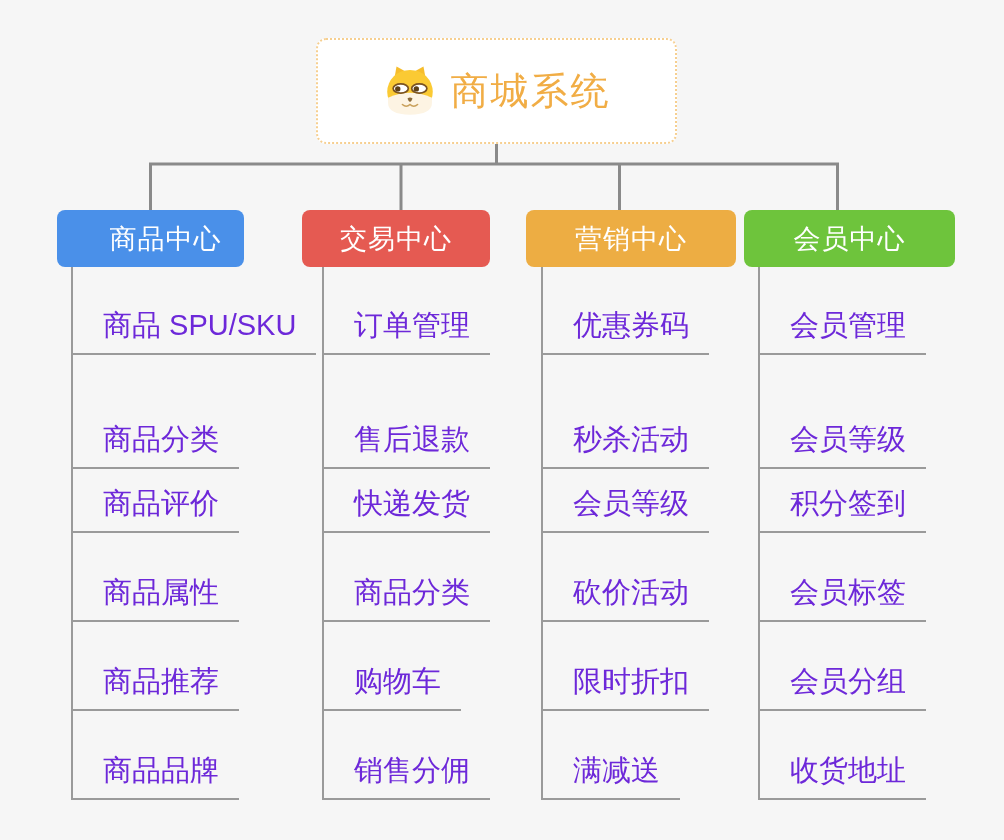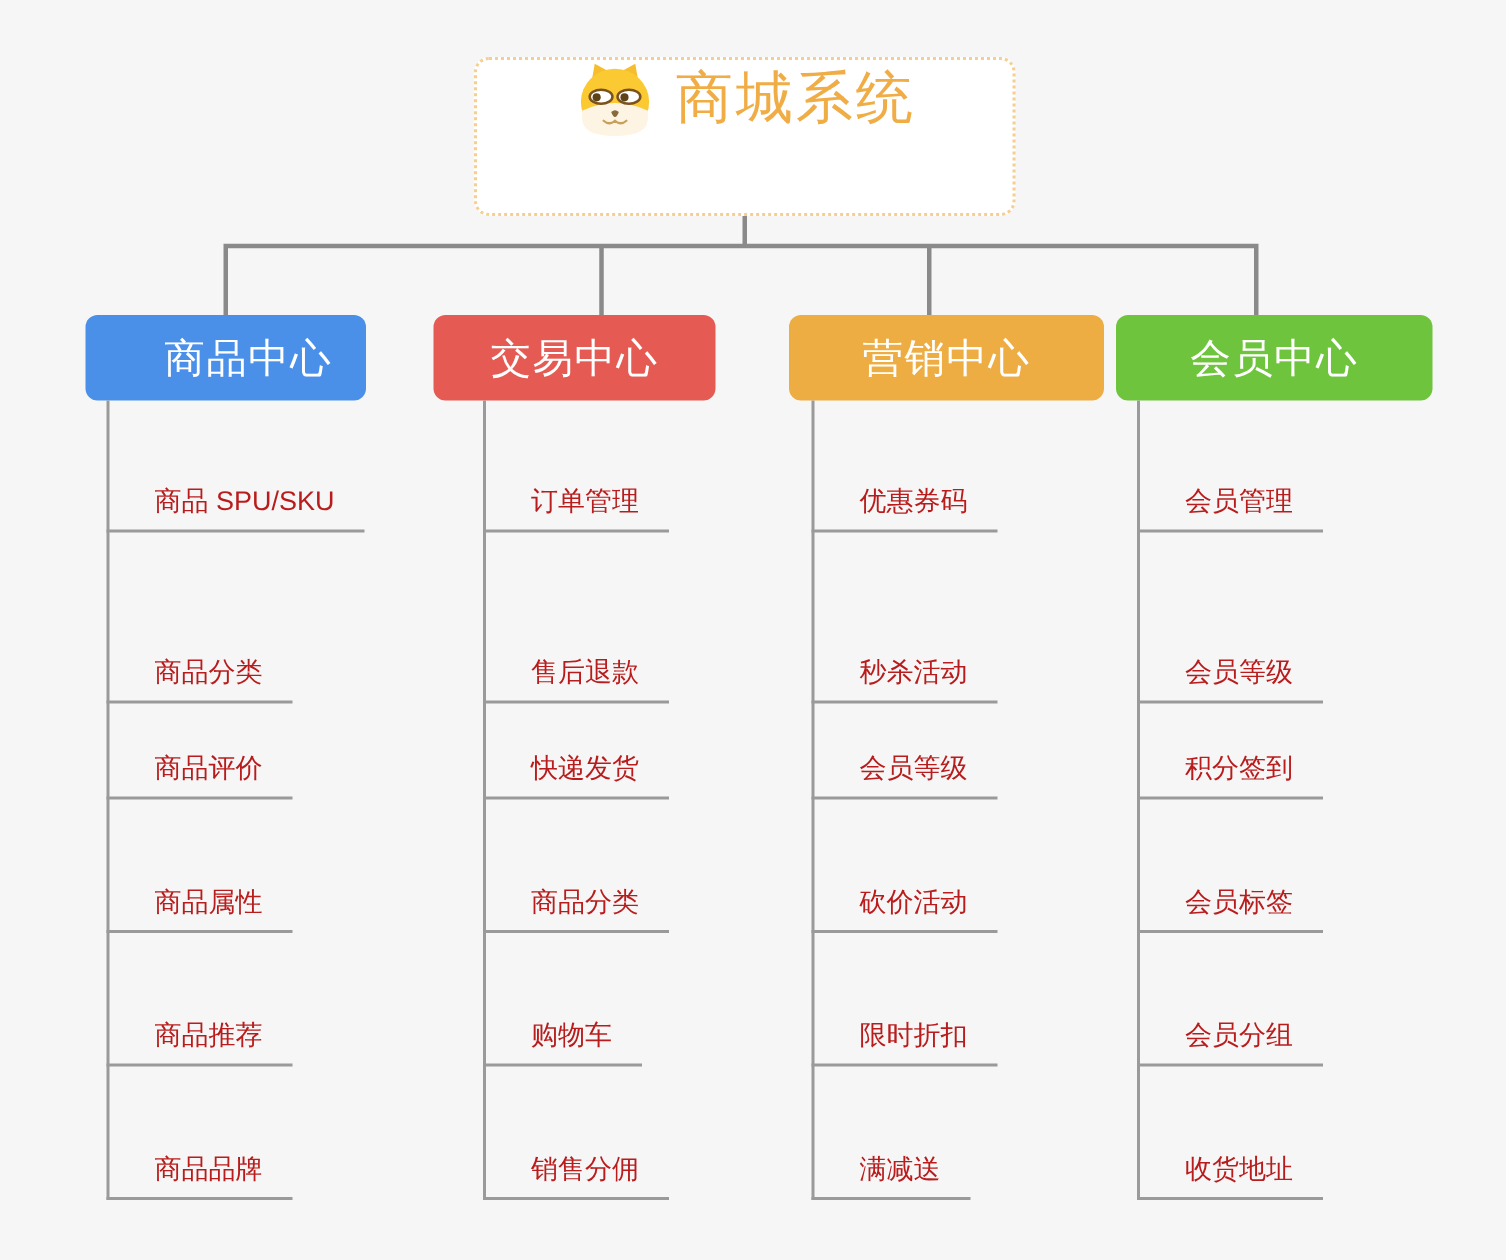--- a/index.html
+++ b/index.html
@@ -6,55 +6,55 @@
   body{
     width:1004px;height:840px;position:relative;overflow:hidden;
     background:#f6f6f6;
     font-family:"Liberation Sans","DejaVu Sans",sans-serif;
   }
   
   .root-node{
     position:absolute;left:316px;top:38px;width:361px;height:106px;
     background:#ffffff;border:2px dotted #f6cf90;border-radius:10px;
     box-sizing:border-box;
-    display:flex;justify-content:center;gap:14px;
+    display:flex;align-items:center;justify-content:center;gap:14px;
   }
   .root-title{
     font-size:38px;letter-spacing:2px;color:#f1ad45;font-weight:400;
   }
   .doge{width:54px;height:54px;display:block;}
   
   .connectors{position:absolute;left:0;top:0;width:1004px;height:840px;pointer-events:none;}
   
   .branch{
     position:absolute;top:210px;height:57px;border-radius:8px;
     display:flex;align-items:center;justify-content:center;
     color:#ffffff;font-size:27px;letter-spacing:1px;
     box-sizing:border-box;
   }
   .branch.b0{left:57px;width:187px;}
-  .branch.b1{left:289px;width:188px;font-family:Liberation Mono, monospace;}
+  .branch.b1{left:302px;width:188px;font-family:Liberation Mono, monospace;}
   .branch.b2{left:526px;width:210px;}
   .branch.b3{left:744px;width:211px;}
   
   .col{
     position:absolute;top:267px;height:533px;
     border-left:2px solid #9a9a9a;
   }
   .col.c0{left:71px;}
   .col.c1{left:322px;}
   .col.c2{left:541px;}
   .col.c3{left:758px;}
   .leaf{
     position:absolute;left:-2px;
     transform:translateY(-100%);
     white-space:nowrap;
     padding:0 20px 7px 32px;
     border-bottom:2px solid #9a9a9a;
-    font-size:18px;color:#b91c1c;
+    font-size:29px;color:#6d28d9;
   }
   .leaf.r0{top:88px;}  .leaf.r1{top:177px;margin-top:25px;} .leaf.r2{top:266px;}
   .leaf.r3{top:355px;} .leaf.r4{top:444px;} .leaf.r5{top:533px;}
 </style>
 </head>
 <body>
 
 <svg class="connectors" width="1004" height="840" viewBox="0 0 1004 840" xmlns="http://www.w3.org/2000/svg">
   <path d="M496.5 142 V165.5 M149 164 H839 M150.5 164 V211 M401 164 V211 M619.5 164 V211 M837.5 164 V211" fill="none" stroke="#8a8a8a" stroke-width="3"></path>
 </svg>

